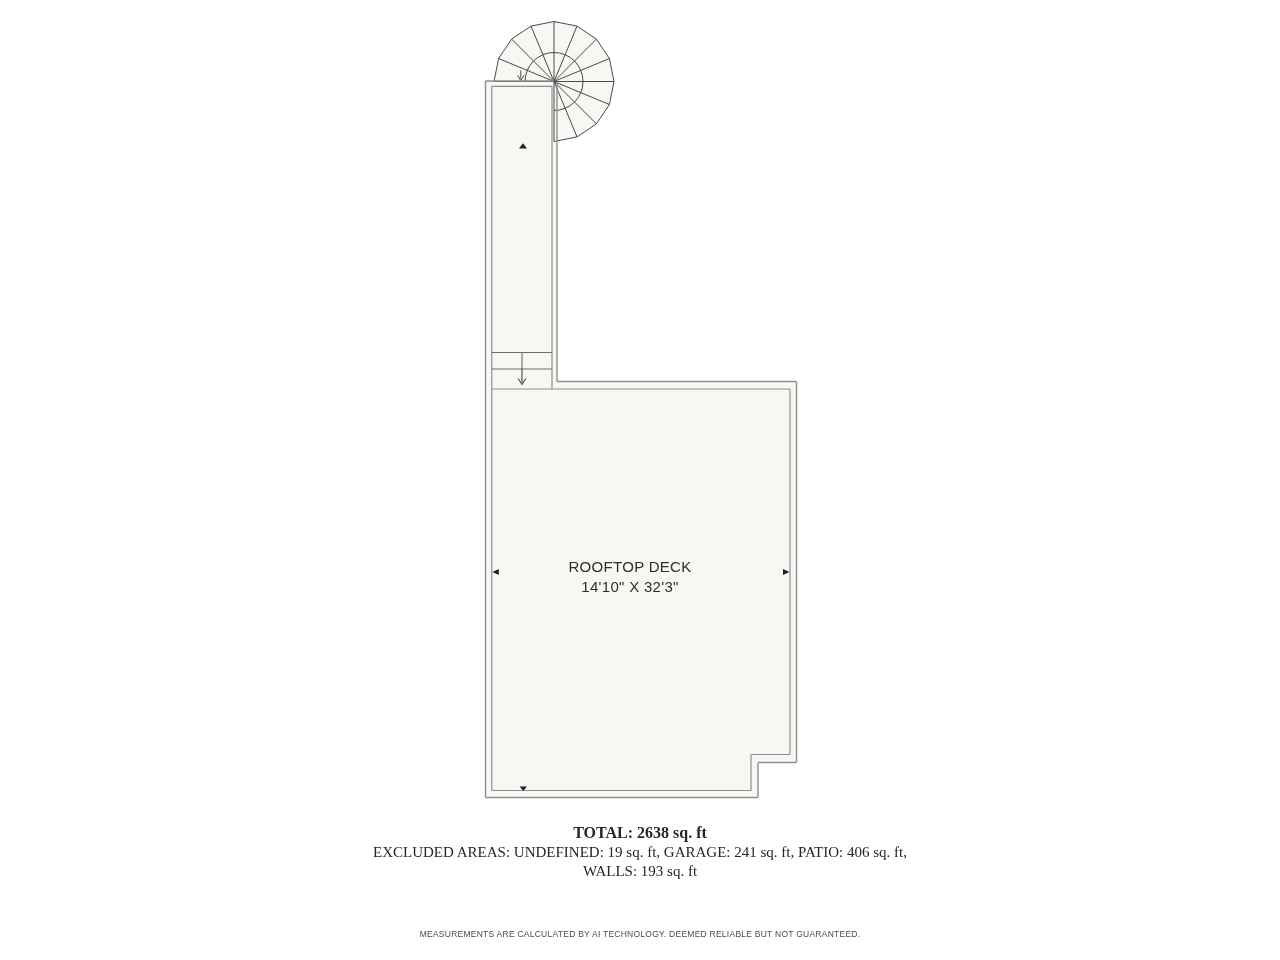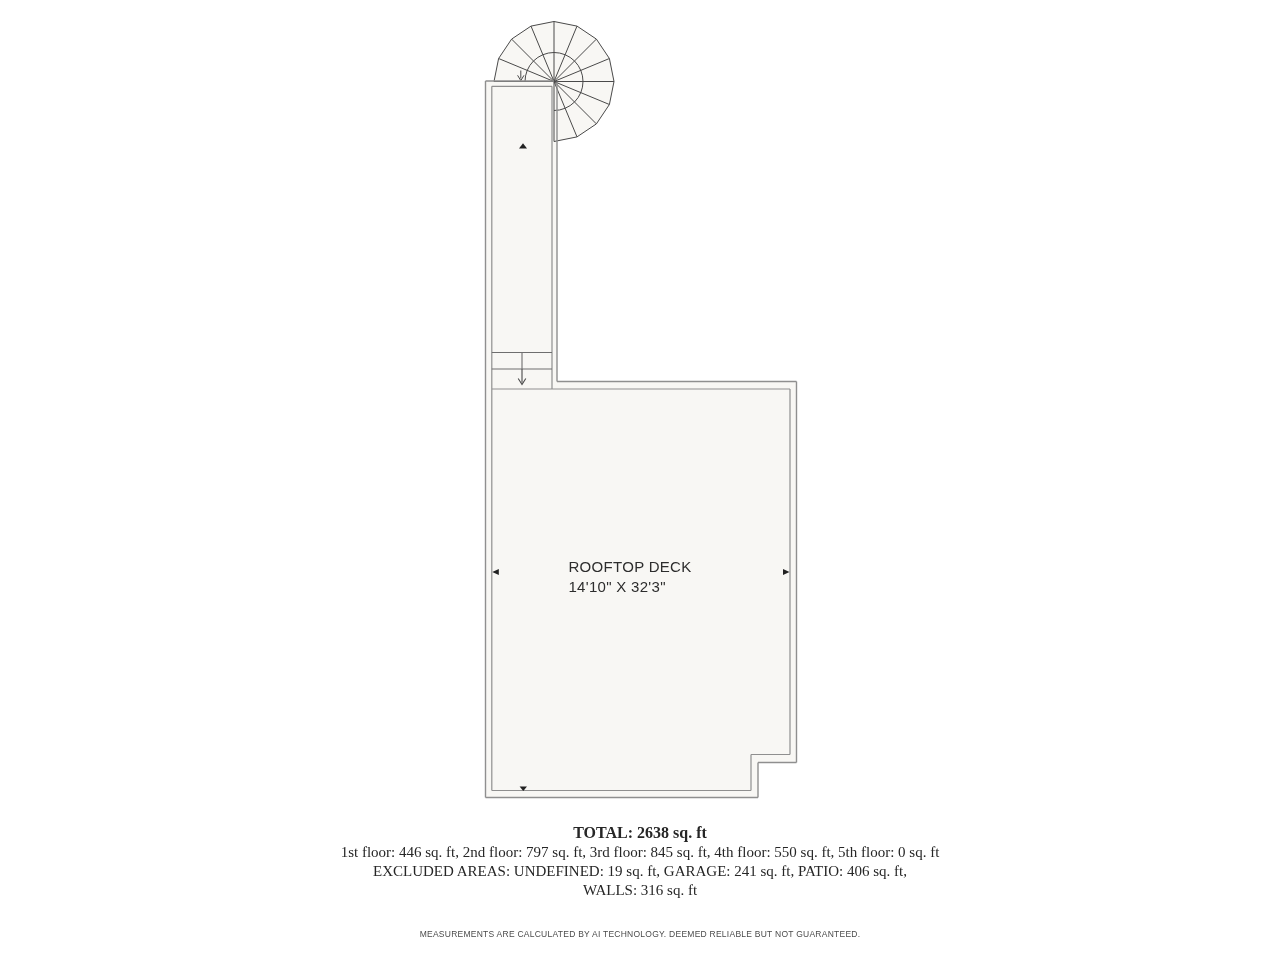--- a/index.html
+++ b/index.html
@@ -20,20 +20,21 @@
   svg.plan {
     position: absolute;
     left: 0;
     top: 0;
   }
   .room-label {
     position: absolute;
     left: 630px;
     top: 557px;
     transform: translateX(-50%);
+    text-align: center;
     color: #2d2d2d;
     font-size: 15px;
     line-height: 20px;
     letter-spacing: 0.3px;
     white-space: nowrap;
   }
   .summary {
     position: absolute;
     left: 640px;
     top: 822px;
@@ -98,20 +99,19 @@
     <path d="M523.3,791 L519.6,786.4 L527,786.4 Z" fill="#222222" stroke="none"></path>
   </svg>
 
   <div class="room-label">
     <div>ROOFTOP DECK</div>
     <div>14'10" X 32'3"</div>
   </div>
 
   <div class="summary">
     <div class="total-line">TOTAL: 2638 sq. ft</div>
-    <div>1st floor: 446 sq. ft, 2nd floor: 797 sq. ft, 3rd floor: 845 sq. ft, 4th floor: 550 sq. ft, 5th floor: 0 sq. ft</div>
     <div>EXCLUDED AREAS: UNDEFINED: 19 sq. ft, GARAGE: 241 sq. ft, PATIO: 406 sq. ft,</div>
-    <div>WALLS: 316 sq. ft</div>
+    <div>WALLS: 193 sq. ft</div>
   </div>
 
   <div class="disclaimer">MEASUREMENTS ARE CALCULATED BY AI TECHNOLOGY. DEEMED RELIABLE BUT NOT GUARANTEED.</div>
 
 </div>
 
 </body></html>

